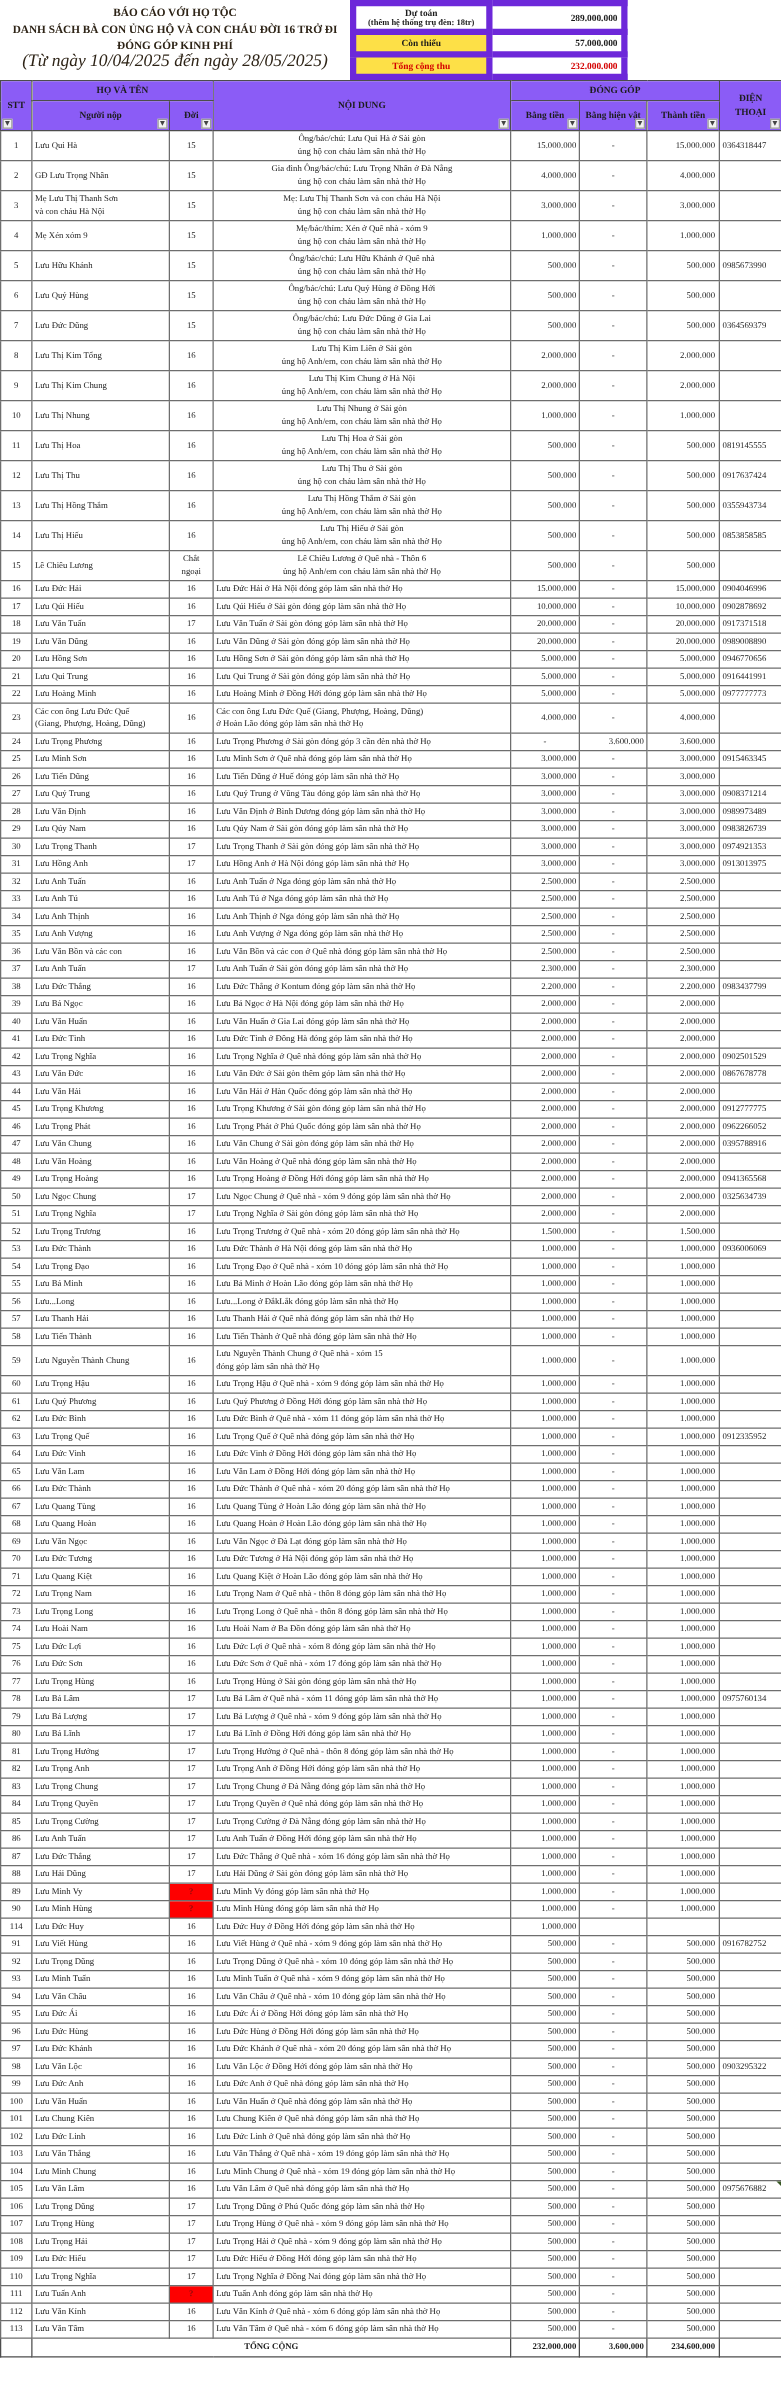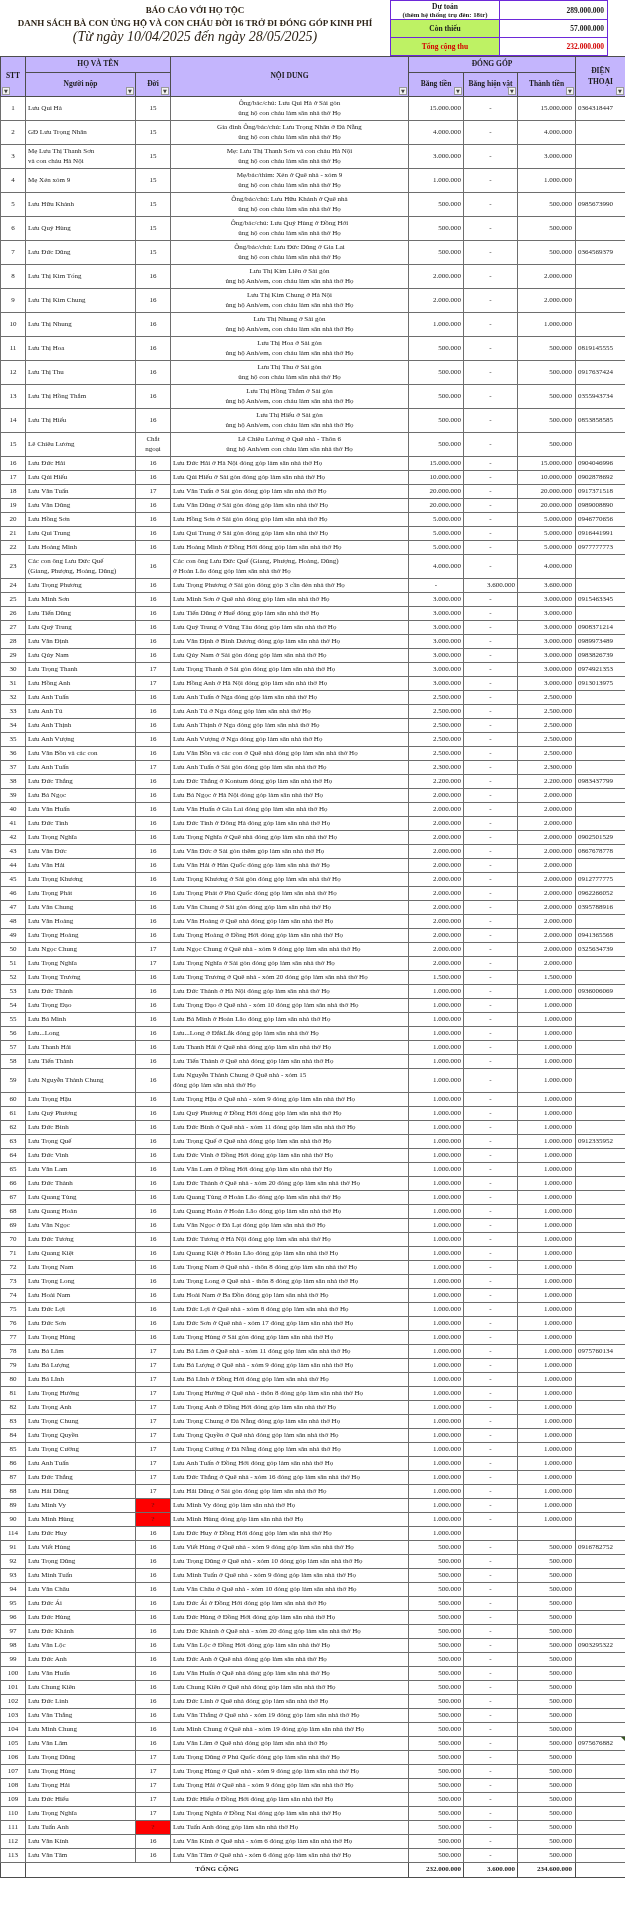--- a/index.html
+++ b/index.html
@@ -2,47 +2,47 @@
 <html><head>
 <meta charset="utf-8">
 <style>
   html,body{margin:0;padding:0;background:#ffffff;}
   .page{
     position:relative;width:625px;min-height:1920px;background:#fff;
     font-family:"Liberation Serif","DejaVu Serif",serif;color:#1c1c1c;
     box-sizing:border-box;
   }
   
-  .top{display:flex;width:608px;}
+  .top{display:flex;width:502px;}
   .titles{
     width:408px;box-sizing:border-box;padding:4px 6px 2px 6px;
     text-align:center;color:#2e2417;
   }
   .t1{font-size:9px;font-weight:bold;line-height:13px;}
   .t2{font-size:9px;font-weight:bold;line-height:13px;}
   .t3{font-size:9px;font-weight:bold;line-height:13px;}
   .t4{font-size:14px;font-style:italic;line-height:13px;}
   .summary{width:217px;border-collapse:collapse;table-layout:fixed;}
   .summary td{
-    border:1px solid #6d28d9;font-size:7.5px;box-sizing:border-box;
+    border:5px solid #6d28d9;font-size:7.5px;box-sizing:border-box;
     padding:1px 3px;height:18px;vertical-align:middle;
   }
   .sum-label{text-align:center;font-weight:bold;width:109px;}
   .sum-label .small{font-size:6.8px;display:block;}
   .sum-value{text-align:right;font-weight:bold;width:108px;}
-  .cream{background:#bef264;}
+  .cream{background:#fde047;}
   .redtext{color:#d40000;}
   
   table.main{border-collapse:collapse;table-layout:fixed;width:625px;}
   table.main th, table.main td{
     border:1px solid #6e6e6e;box-sizing:border-box;overflow:hidden;
     font-size:7px;line-height:1.35;padding:0 2px;vertical-align:middle;
   }
   table.main th{
-    background:#c4b5fd;font-weight:bold;text-align:center;position:relative;
+    background:#8b5cf6;font-weight:bold;text-align:center;position:relative;
     border-color:#4d4d4d;font-size:7.5px;
   }
   tr.h1 th{height:16px;}
   tr.h2 th{height:24px;}
   .filter-btn{
     position:absolute;bottom:1px;right:1px;width:8px;height:8px;
     border:1px solid #9a9a9a;background:#f2f2f2;color:#444;
     font-size:5px;line-height:7px;text-align:center;box-sizing:border-box;
     font-family:"DejaVu Sans",sans-serif;
   }

